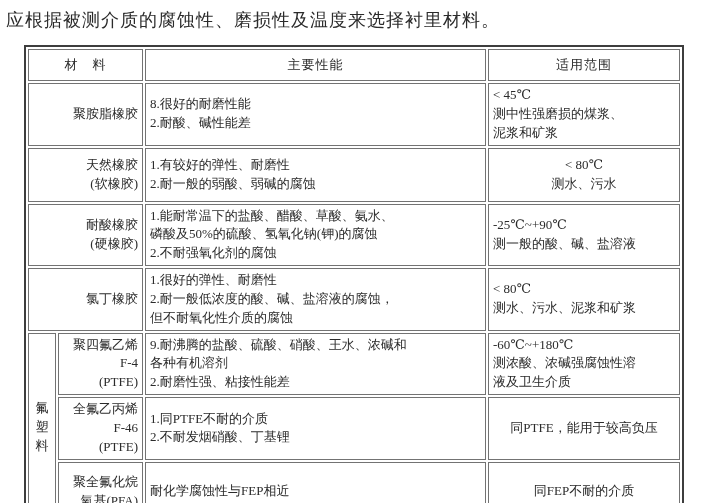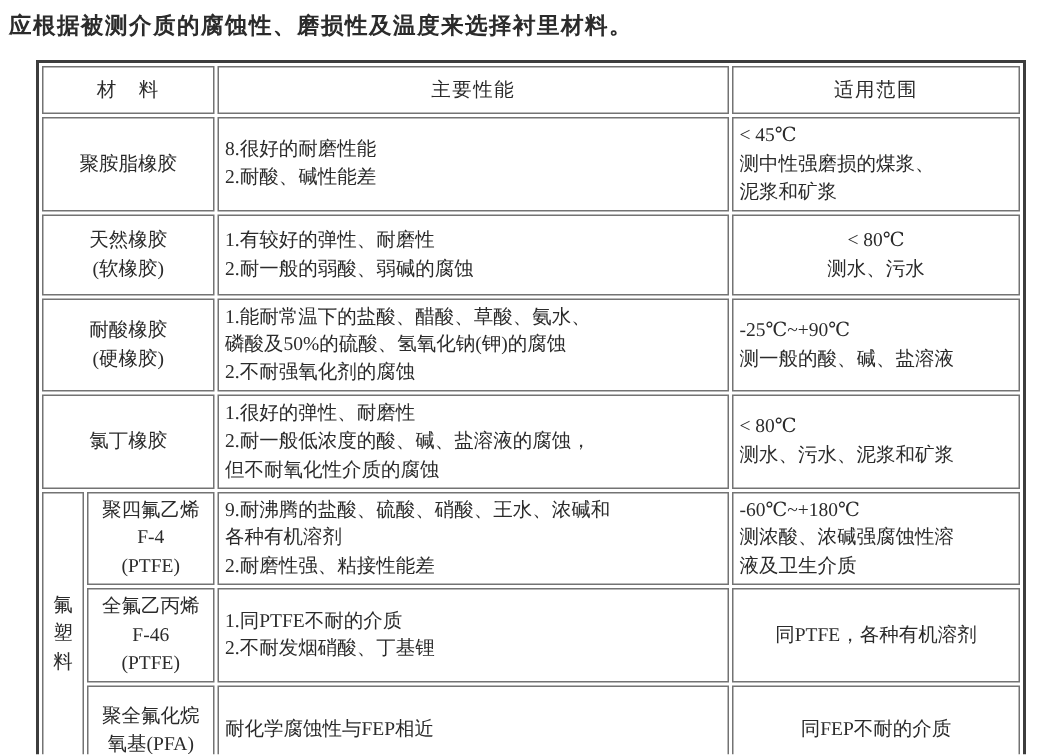--- a/index.html
+++ b/index.html
@@ -12,22 +12,22 @@
     color: #2b2b2b;
   }
   .page {
     width: 708px;
     height: 503px;
     overflow: hidden;
     background: #ffffff;
   }
   .intro {
     font-family: "Liberation Sans", "DejaVu Sans", sans-serif;
-    font-weight: bold;
-    font-size: 15px;
+    font-weight: normal;
+    font-size: 18px;
     letter-spacing: 1px;
     margin: 8px 0 0 6px;
     white-space: pre-line;
   }
   table.spec {
     margin: 13px 0 0 24px;
     border-collapse: separate;
     border-spacing: 2px;
     border: 2px solid #3d3d3d;
     background: #ffffff;
@@ -46,21 +46,21 @@
     overflow: hidden;
   }
   th.hdr {
     font-weight: bold;
     font-size: 14px;
     text-align: center;
     letter-spacing: 1px;
     height: 26px;
   }
   td.mat {
-    text-align: center;
+    text-align: right;
   }
   td.grp {
     text-align: center;
     word-break: break-all;
     line-height: 1.9;
     font-size: 13px;
     padding: 0 2px;
   }
   td.perf {
     text-align: left;
@@ -154,21 +154,21 @@
 测浓酸、浓碱强腐蚀性溶
 液及卫生介质</td>
     </tr>
 
     <tr class="r6">
       <td class="mat">全氟乙丙烯
 F-46
 (PTFE)</td>
       <td class="perf">1.同PTFE不耐的介质
 2.不耐发烟硝酸、丁基锂</td>
-      <td class="rng-center">同PTFE，各种有机溶剂</td>
+      <td class="rng-center">同PTFE，能用于较高负压</td>
     </tr>
 
     <tr class="r7">
       <td class="mat">聚全氟化烷
 氧基(PFA)</td>
       <td class="perf">耐化学腐蚀性与FEP相近</td>
       <td class="rng-center">同FEP不耐的介质</td>
     </tr>
 
   </tbody>

